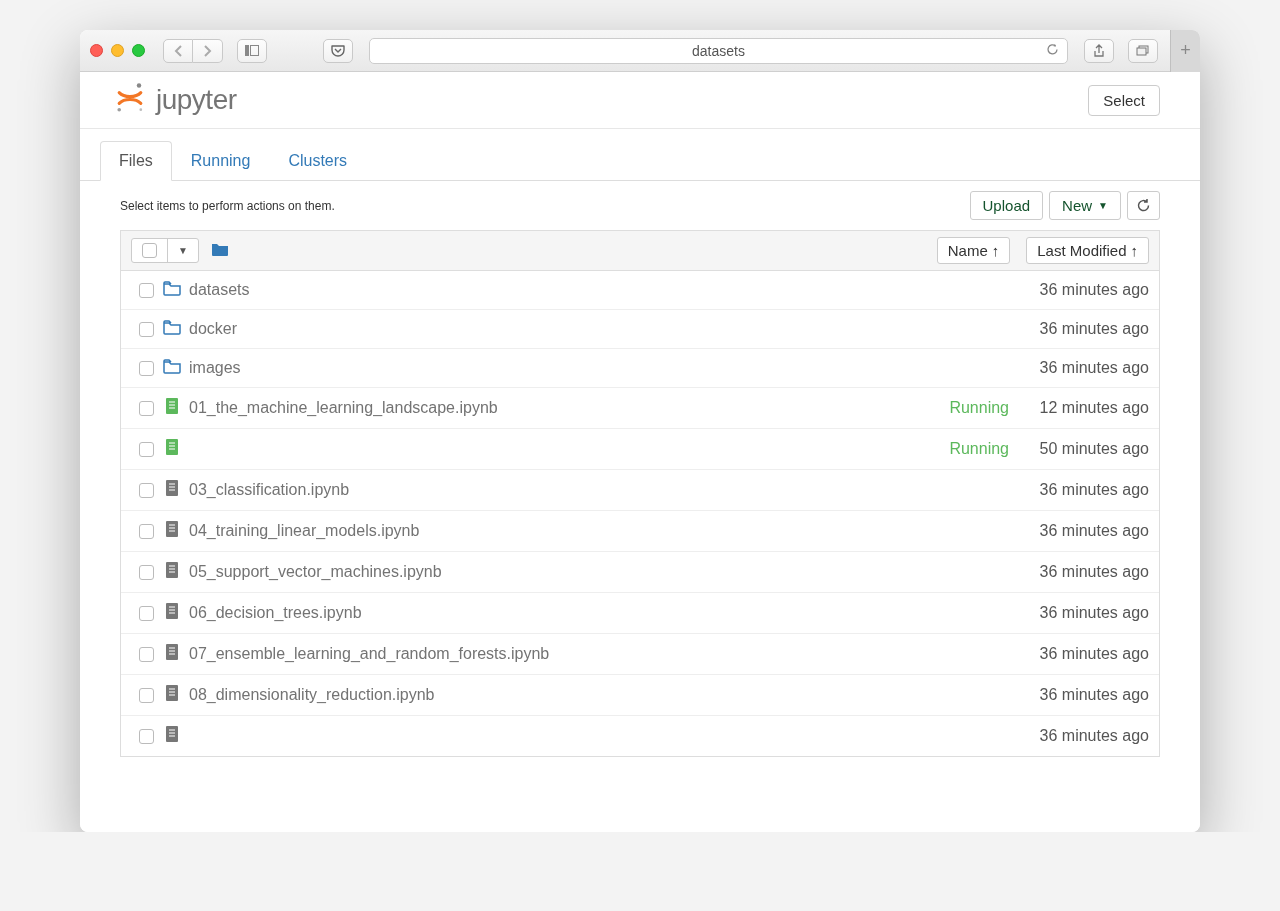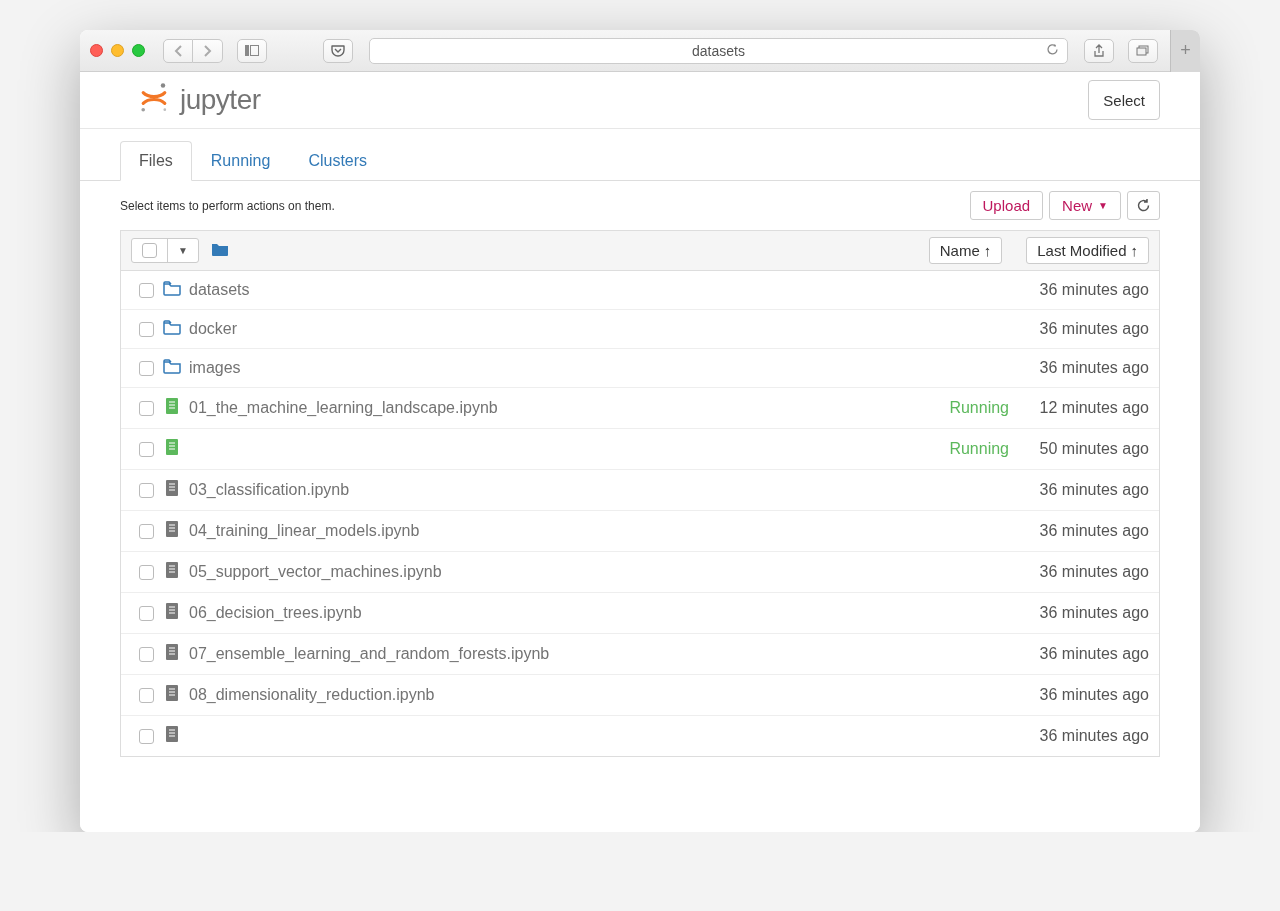--- a/index.html
+++ b/index.html
@@ -62,54 +62,54 @@
   width: 30px; height: 42px;
   background: #d8d8d8;
   border-left: 1px solid #c0c0c0;
   display:flex; align-items:center; justify-content:center;
   color:#888; font-size:18px; font-weight:300;
   margin: -10px -10px -10px 4px;
 }
 
 .jup-body { background:#fff; height: 760px; overflow-y:auto; position:relative; }
 .jup-header {
-  display:flex; justify-content:space-between;
-  padding: 8px 40px 8px 56px;
+  display:flex; align-items:center; justify-content:space-between;
+  padding: 8px 40px 8px 32px;
   border-bottom: 1px solid #e7e7e7;
 }
 .logo { display:flex; align-items:center; gap:8px; }
 .logo-icon svg { width:36px; height:36px; }
 .logo-text { font-size:28px; color:#757575; font-weight:400; letter-spacing:-0.5px; }
 .logout-btn {
   border:1px solid #ccc; background:#fff; padding:6px 14px;
   border-radius:4px; font-size:15px; color:#333; cursor:pointer;
 }
 .tabs-row {
   display:flex; border-bottom:1px solid #ddd;
-  padding: 12px 40px 0 40px;
+  padding: 12px 40px 0 20px;
 }
 .tab {
   padding: 10px 18px; font-size:16px; color:#337ab7; cursor:pointer;
   border:1px solid transparent; border-bottom:none;
   margin-bottom:-1px;
 }
 .tab.active {
   color:#555; background:#fff;
   border:1px solid #ddd; border-bottom:1px solid #fff;
   border-radius:4px 4px 0 0;
 }
 .toolbar {
   display:flex; justify-content:space-between; align-items:center;
   padding: 10px 40px;
 }
 .toolbar-hint { font-size:12px; color:#333; }
 .toolbar-actions { display:flex; gap:6px; }
 .action-btn {
   border:1px solid #ccc; background:#fff; padding:5px 12px;
-  border-radius:3px; font-size:15px; color:#be185d; cursor:pointer;
+  border-radius:3px; font-size:15px; color:#14532d; cursor:pointer;
   display:flex; align-items:center; gap:6px;
 }
 .action-btn .caret-down { font-size:10px; }
 .filelist {
   margin: 0 40px 20px 40px;
   border:1px solid #ddd;
 }
 .filelist-header {
   background:#f5f5f5; border-bottom:1px solid #ddd;
   display:flex; align-items:center; padding:6px 10px;
@@ -249,21 +249,21 @@
           <div class="cell">
             <span style="font-size:10px;color:#555;">▼</span>
           </div>
         </div>
         <span class="breadcrumb-icon">
           <svg width="18" height="16" viewBox="0 0 18 16">
               <path d="M1 3 h5 l2 2 h9 v9 a1 1 0 0 1 -1 1 h-14 a1 1 0 0 1 -1 -1 z" fill="#337ab7"></path>
             </svg>
         </span>
         <div class="spacer"></div>
-        <button class="sort-btn" style="margin-right:24px;">
+        <button class="sort-btn" style="margin-right:16px;">
           <span>Name</span>
           <span>↑</span>
         </button>
         <button class="sort-btn">
           <span>Last Modified</span>
           <span>↑</span>
         </button>
       </div>
       <div id="file-rows">
           <div class="filelist-row">

